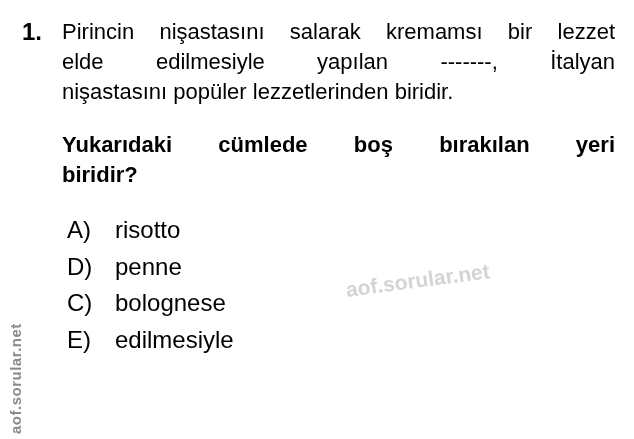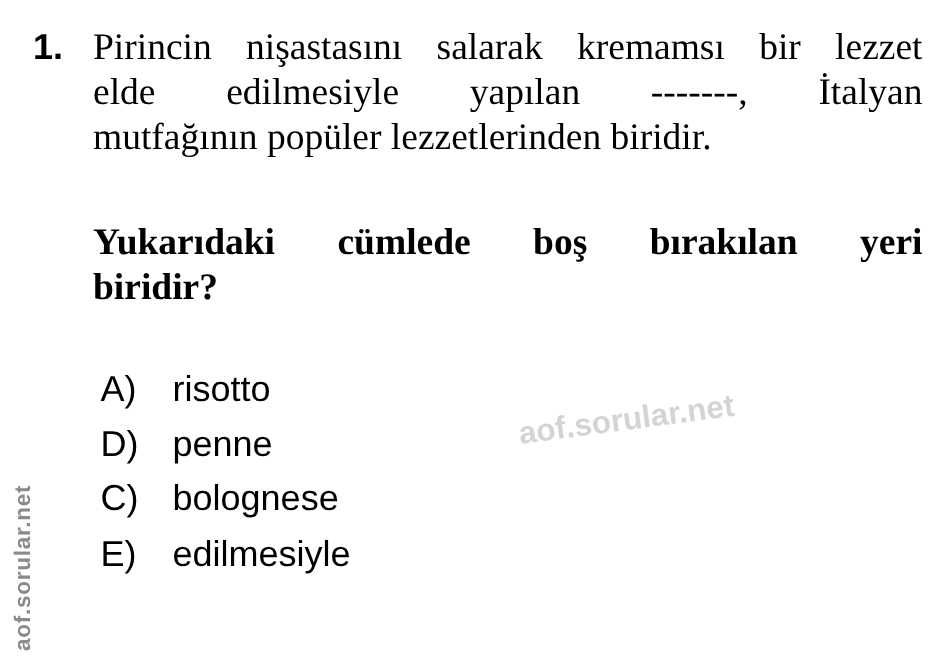--- a/index.html
+++ b/index.html
@@ -20,35 +20,34 @@
     line-height: 30px;
     font-weight: bold;
   }
   .q-content {
     position: absolute;
     left: 62px;
     top: 17px;
     width: 553px;
   }
   .line {
-    font-size: 25px;
+    font-size: 22px;
     line-height: 30px;
     letter-spacing: 0px;
-    font-family: Liberation Serif, serif;
   }
   .just {
     text-align: justify;
     text-align-last: justify;
   }
   .q-prompt {
-    margin-top: 40px;
+    margin-top: 23px;
     font-weight: bold;
   }
   .options {
-    margin-top: 35px;
+    margin-top: 22px;
   }
   .option {
     height: 36.5px;
     line-height: 36.5px;
     font-size: 24px;
   }
   .option .letter {
     display: inline-block;
     width: 48px;
     margin-left: 5px;
@@ -82,21 +81,21 @@
 
 <div class="page">
 
   <div class="q-number">1.</div>
 
   <div class="q-content">
 
     <div class="q-body">
       <div class="line just">Pirincin nişastasını salarak kremamsı bir lezzet</div>
       <div class="line just">elde edilmesiyle yapılan -------, İtalyan</div>
-      <div class="line">mutfağının popüler lezzetlerinden biridir.</div>
+      <div class="line">nişastasını popüler lezzetlerinden biridir.</div>
     </div>
 
     <div class="q-prompt">
       <div class="line just">Yukarıdaki cümlede boş bırakılan yeri</div>
       <div class="line">biridir?</div>
     </div>
 
     <div class="options">
       <div class="option">
         <span class="letter">A)</span><span class="label">risotto</span>

